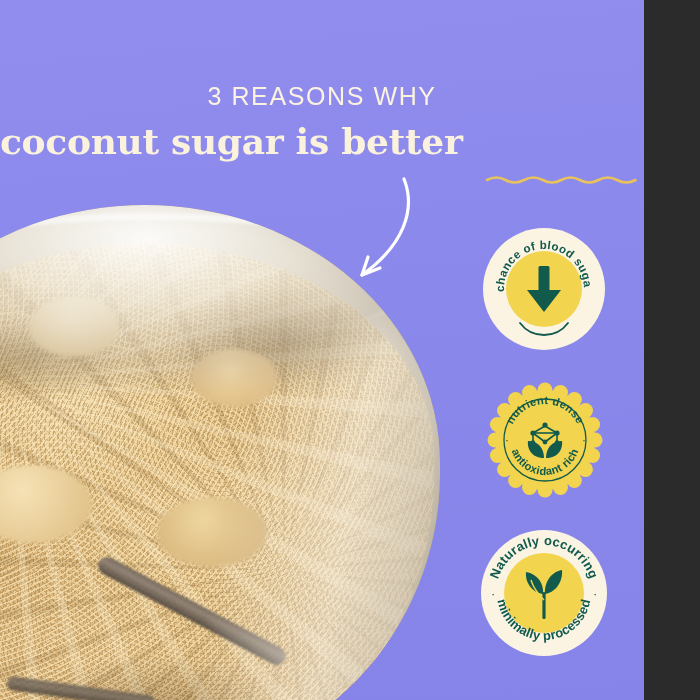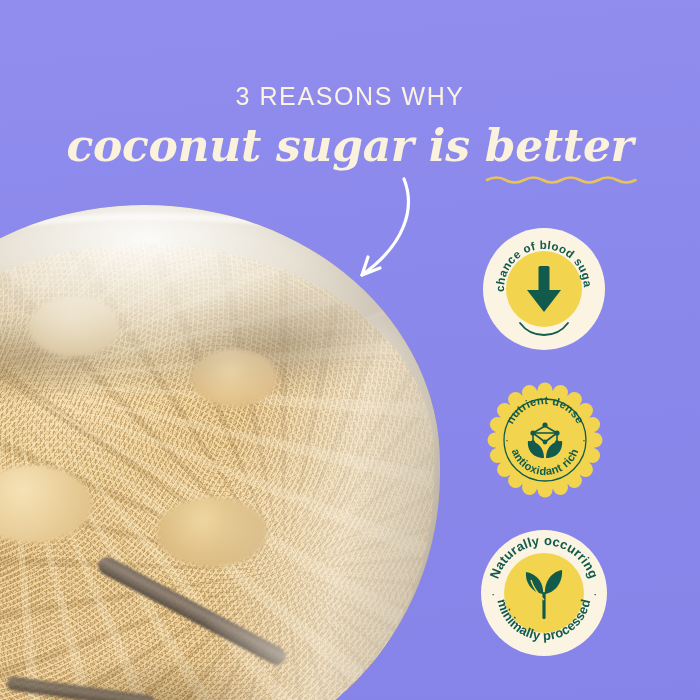--- a/index.html
+++ b/index.html
@@ -2,21 +2,21 @@
 <html><head>
 <meta charset="utf-8">
 <style>
   html, body {
     margin: 0;
     padding: 0;
     background: #2b2b2b;
   }
   #canvas {
     position: relative;
-    width: 700px;
+    width: 644px;
     height: 700px;
     overflow: hidden;
     background: #ec4899;
     font-family: "Liberation Sans", sans-serif;
     -webkit-font-smoothing: antialiased;
   }
 
   
   .bg {
     position: absolute;
@@ -156,28 +156,26 @@
     font-size: 25px;
     letter-spacing: 1.6px;
     font-weight: 400;
     font-family: "Liberation Sans", sans-serif;
   }
   .headline {
     position: absolute;
     left: 0;
     right: 0;
     top: 120px;
-    text-align: center;
     color: #fbf2dd;
     font-family: "DejaVu Serif", serif;
     font-weight: bold;
-    font-size: 44px;
+    font-size: 36px;
     letter-spacing: -0.3px;
     white-space: nowrap;
-    font-style: italic;
   }
   .squiggle {
     position: absolute;
     left: 472px;
     top: 168px;
     width: 146px;
     height: 12px;
     overflow: visible;
   }
 

